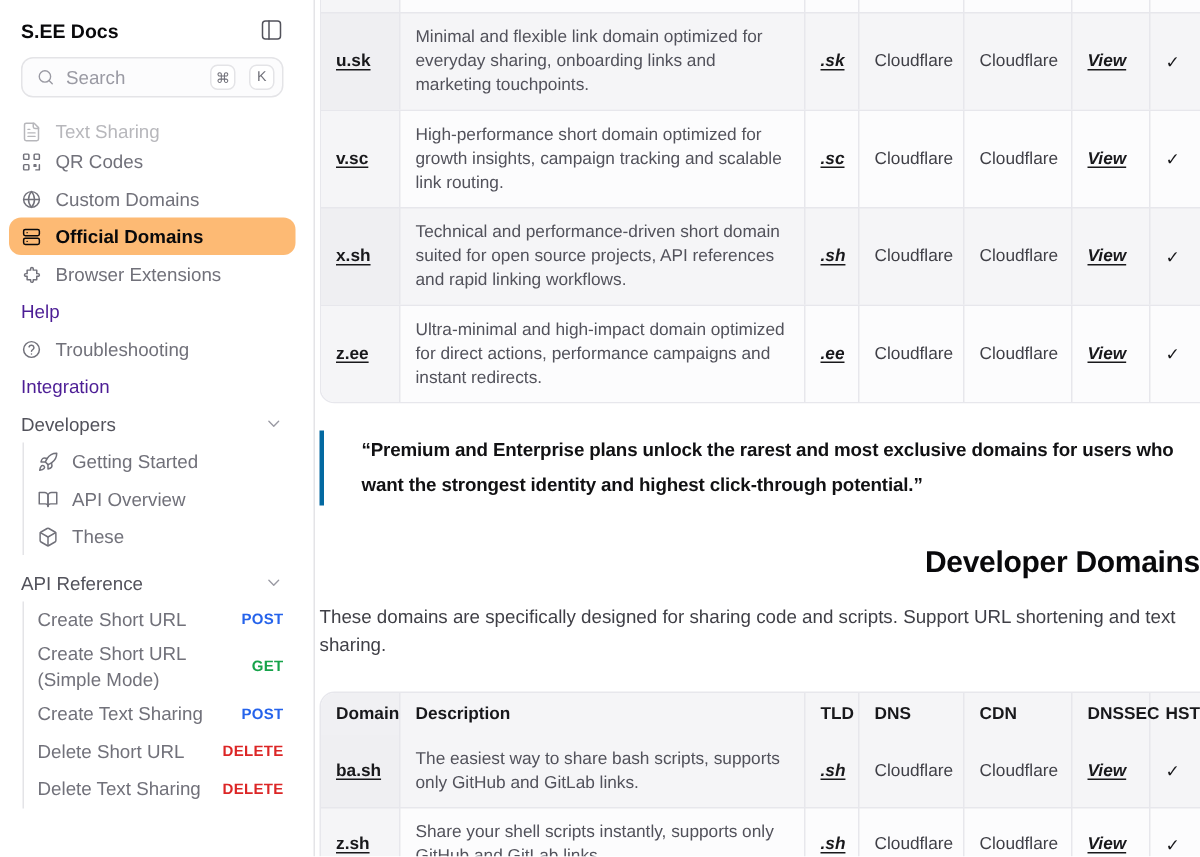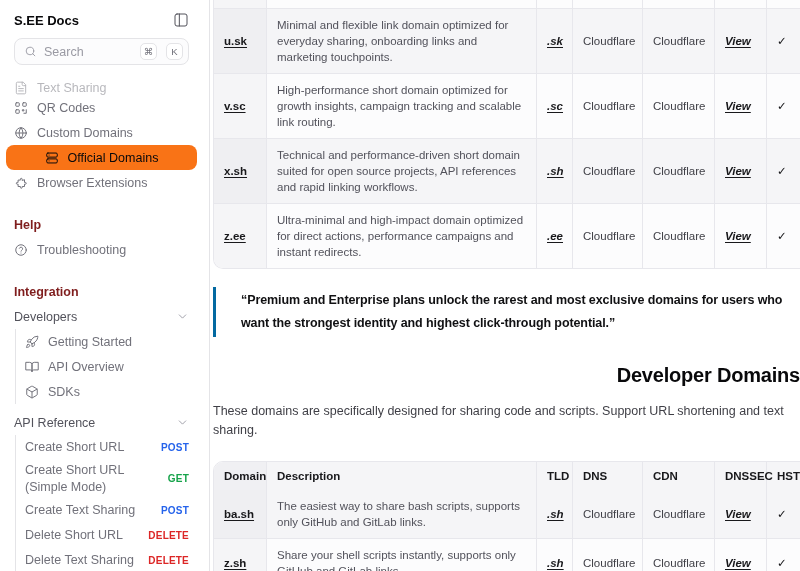--- a/index.html
+++ b/index.html
@@ -35,24 +35,24 @@
     font-size:9.5px; color:#71717a; display:flex; align-items:center; justify-content:center;
     margin-left:2px;
   }
 
   .nav { margin-top:5px; }
   .nav-item {
     height:25px; display:flex; align-items:center; gap:9px;
     padding:0 8px; margin:0 -8px; border-radius:8px;
     color:#71717a; cursor:pointer; white-space:nowrap;
   }
-  .nav-item.active { background:#f97316; color:#09090b; font-weight:400;justify-content:center; }
+  .nav-item.active { background:#fdba74; color:#09090b; font-weight:700; }
   .nav-item.faded { opacity:.5;align-items:flex-end; }
 
-  .section-title { margin-top:17px; font-weight:700; color:#7f1d1d; height:25px; display:flex; align-items:center; }
+  .section-title { font-weight:400; color:#4c1d95; height:25px; display:flex; align-items:center; }
   .collapser {
     height:25px; display:flex; align-items:center; justify-content:space-between;
     color:#52525b; cursor:pointer;
   }
   .collapser .ic { width:13px; height:13px; color:#9a9aa3; }
   .sublist { margin-left:1px; border-left:1px solid #e4e4e7; padding-left:7px; }
   .sub-item {
     min-height:25px; display:flex; align-items:center; gap:9px;
     padding:0 0 0 2px; color:#71717a; cursor:pointer;
   }
@@ -202,21 +202,21 @@
           <path d="M22 4h-6a4 4 0 0 0-4 4v12a3 3 0 0 1 3-3h7z"></path>
         </svg>
       <span>API Overview</span>
     </div>
     <div class="sub-item">
       <svg class="ic" viewBox="0 0 24 24">
           <path d="M21 8a2 2 0 0 0-1-1.7l-7-4a2 2 0 0 0-2 0l-7 4A2 2 0 0 0 3 8v8a2 2 0 0 0 1 1.7l7 4a2 2 0 0 0 2 0l7-4A2 2 0 0 0 21 16Z"></path>
           <path d="m3.3 7 8.7 5 8.7-5"></path>
           <path d="M12 22V12"></path>
         </svg>
-      <span>SDKs</span>
+      <span>These</span>
     </div>
   </div>
 
   <div class="collapser" style="margin-top:6px;">
     <span>API Reference</span>
     <svg class="ic" viewBox="0 0 24 24">
         <path d="m6 9 6 6 6-6"></path>
       </svg>
   </div>
   <div class="sublist">

